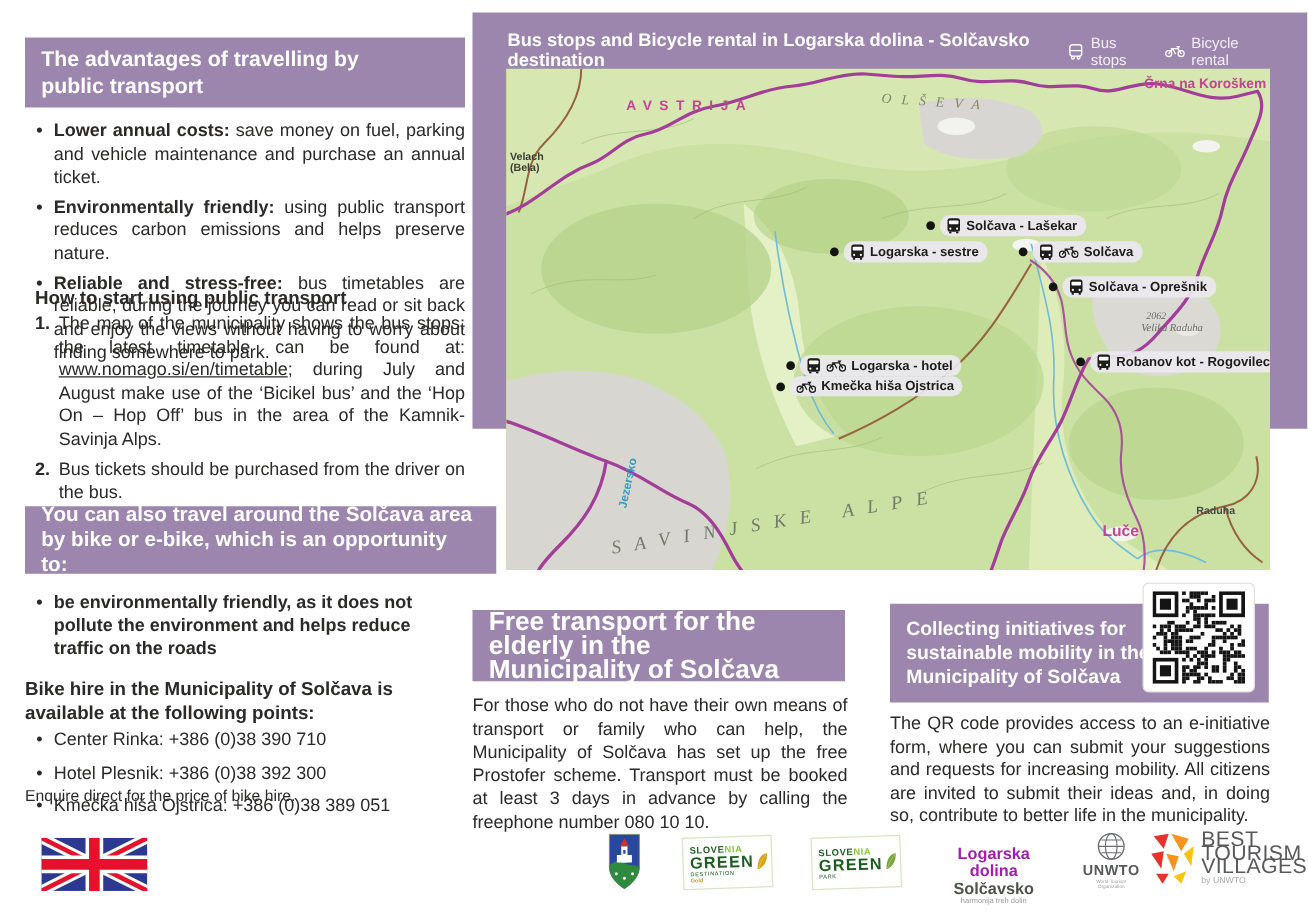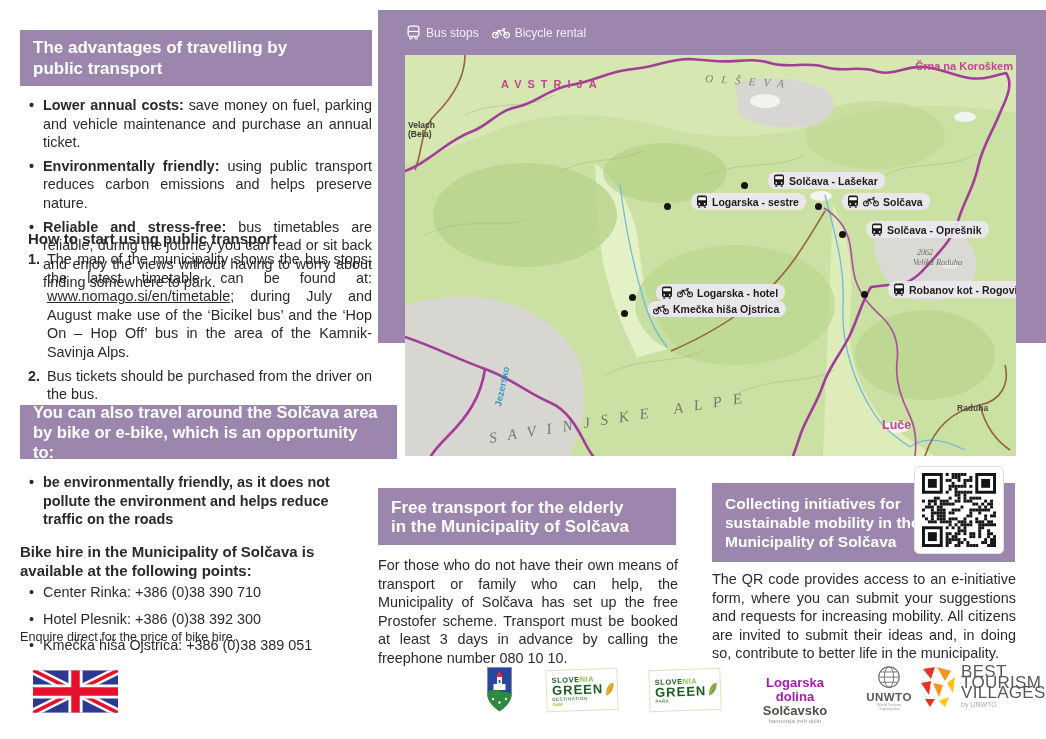--- a/index.html
+++ b/index.html
@@ -40,28 +40,28 @@
   
   #panel-bg{left:378px;top:10px;width:668px;height:333px;background:#9c86ad}
   #panel-head{left:406px;top:25px;width:610px;display:flex;justify-content:space-between;align-items:center;color:#fff}
   #panel-head h2{font-size:14.6px;font-weight:700}
   .legend{display:flex;gap:13px;align-items:center}
   .legend-item{display:flex;gap:5px;align-items:center;font-size:12px;color:#f3eef7}
   .legend-item svg{color:#fff}
 
   #map{left:405px;top:55px;width:611px;height:401px;overflow:hidden;background:#cbe1a3}
   #map svg.terrain{position:absolute;left:0;top:0}
-  .stop{position:absolute;display:flex;align-items:flex-end;gap:20px;z-index:3}
+  .stop{position:absolute;display:flex;align-items:center;gap:4px;z-index:3}
   .dot{width:7px;height:7px;border-radius:50%;background:#141414;flex-shrink:0}
   .pill{display:flex;align-items:center;gap:4px;background:rgba(235,231,239,.93);border-radius:8px;padding:2px 7px 2px 5px;font-size:10.5px;font-weight:700;color:#1d1d1b;white-space:nowrap}
   .pill svg{color:#1d1d1b;flex-shrink:0}
 
   
   #box-elder{left:378px;top:488px;width:298px;height:57px}
-  #box-elder h2{font-size:17px;line-height:19px;width:250px}
+  #box-elder h2{font-size:21px;line-height:19px;width:250px}
   #elder-body{left:378px;top:556px;width:300px;text-align:justify}
   #box-init{left:712px;top:483px;width:303px;height:79px}
   #box-init h2{font-size:15.5px;line-height:19px;width:195px}
   #init-body{left:712px;top:570px;width:304px;text-align:justify}
   #qr-card{left:914px;top:466px;width:90px;height:88px;background:#fff;border:1px solid #e0e0e0;border-radius:5px;display:flex;align-items:center;justify-content:center}
 
   
   .logo{position:absolute}
   #uk-flag{left:33px;top:670px}
   #arms{left:486px;top:666px}
@@ -154,20 +154,21 @@
   <li>Center Rinka: +386 (0)38 390 710</li>
   <li>Hotel Plesnik: +386 (0)38 392 300</li>
   <li>Kmečka hiša Ojstrica: +386 (0)38 389 051</li>
 </ul>
 
 <div class="abs" id="hire-note">Enquire direct for the price of bike hire.</div>
 
 <div class="abs" id="panel-bg"></div>
 
 <div class="abs" id="panel-head">
+  <h2>Bus stops and Bicycle rental in Logarska dolina - Solčavsko destination</h2>
   <div class="legend">
     <span class="legend-item">
       <svg width="15" height="15">
           <use href="#sym-bus-outline"></use>
         </svg>
       <span>Bus stops</span>
     </span>
     <span class="legend-item">
       <svg width="18" height="12">
           <use href="#sym-bike"></use>

